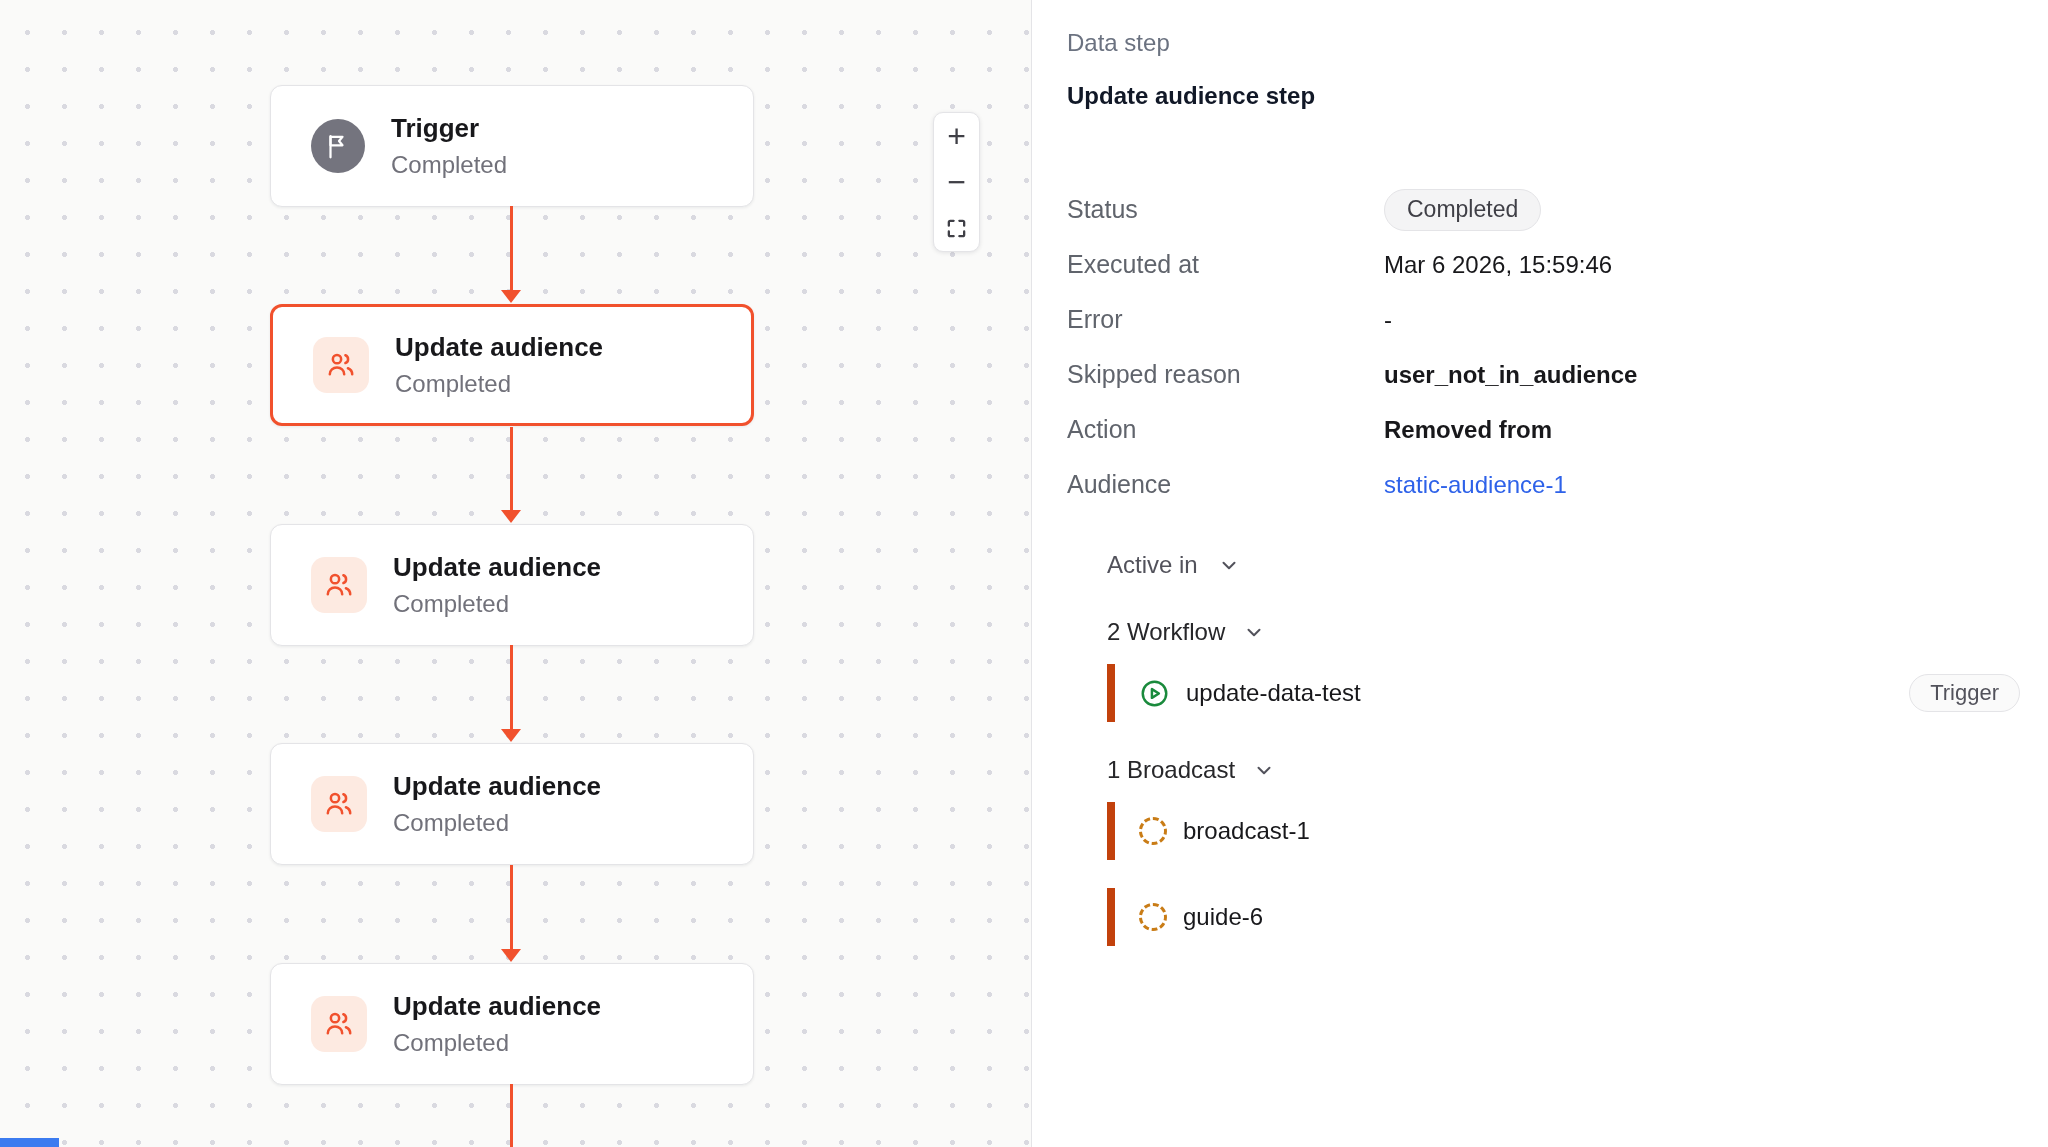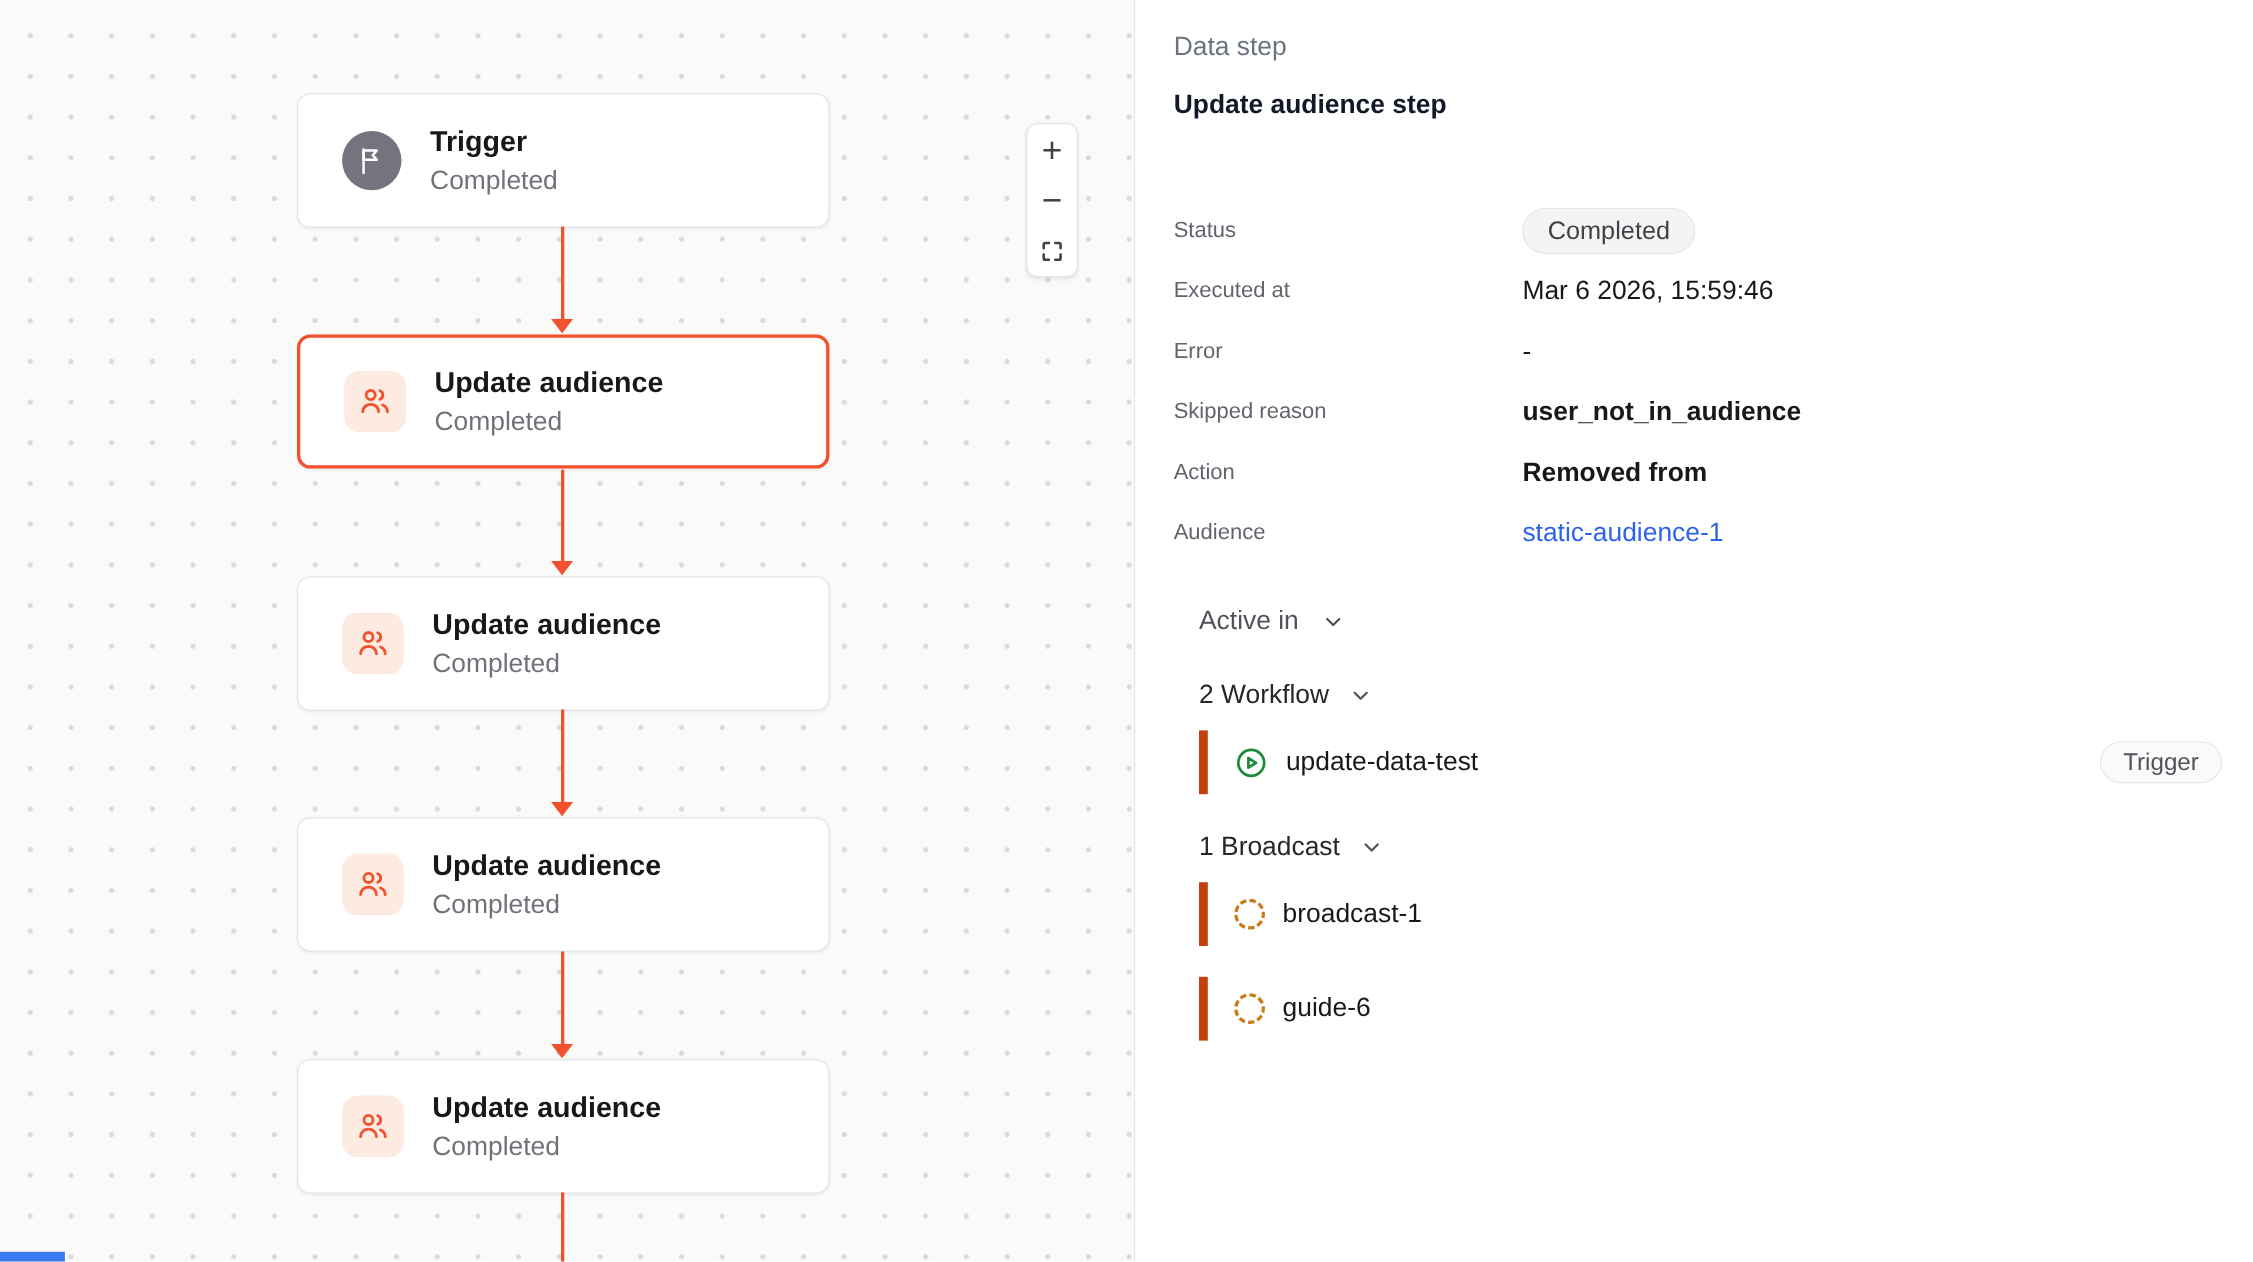--- a/index.html
+++ b/index.html
@@ -54,32 +54,32 @@
 
   
   .panel {
     position:absolute; left:1033px; top:0; width:1015px; height:1147px;
     background:#fff; padding:26px 0 0 34px;
   }
   .eyebrow { font-size:24px; color:#6b7280; line-height:34px; }
   .panel-title { font-size:24px; font-weight:700; color:#111827; line-height:44px; margin-top:14px; }
   .fields { margin-top:64px; }
   .field-row { height:55px; display:flex; align-items:center; }
-  .field-label { width:317px; flex:none; font-size:20px; color:#60646c; }
+  .field-label { width:317px; flex:none; font-size:25px; color:#60646c; }
   .field-value { font-size:24px; color:#18181b; }
   .field-value.strong { font-weight:700; }
   .field-value.link { color:#2e62e9; cursor:pointer; }
   .status-badge {
     display:inline-flex; align-items:center; height:42px; padding:0 22px;
     background:#f4f4f5; border:1.5px solid #e4e4e7; border-radius:21px;
     font-size:23px; color:#3f3f46;
   }
 
   
-  .active-section { margin-left:23px; margin-top:34px; }
+  .active-section { margin-left:40px; margin-top:34px; }
   .section-head { height:38px; display:flex; align-items:center; gap:20px; cursor:pointer; }
   .section-head-label { font-size:24px; color:#52525b; }
   .group { margin-top:28px; }
   .group:first-of-type { margin-top:36px; }
   .group-head { height:40px; display:flex; align-items:center; gap:18px; cursor:pointer; }
   .group-head-label { font-size:24px; font-weight:500; color:#27272a; }
   .group-items { margin-top:12px; border-left:8px solid #c2410c; }
   .group-item { height:58px; display:flex; align-items:center; padding-left:24px; }
   .group-item-name { font-size:24px; color:#18181b; margin-left:16px; }
   .item-badge {

